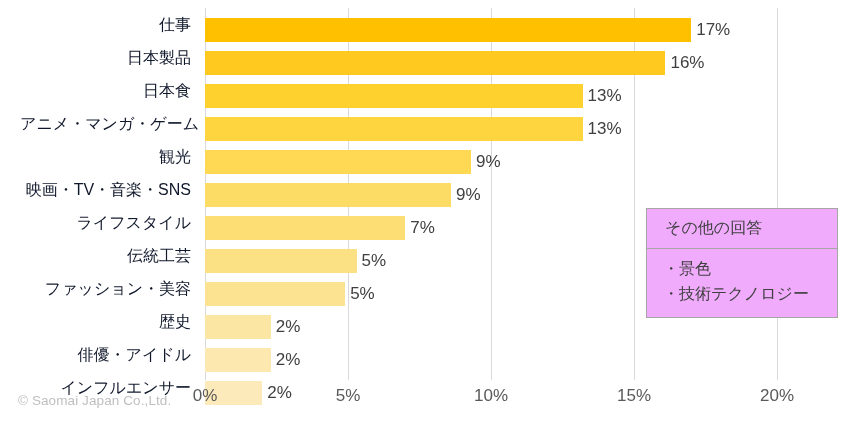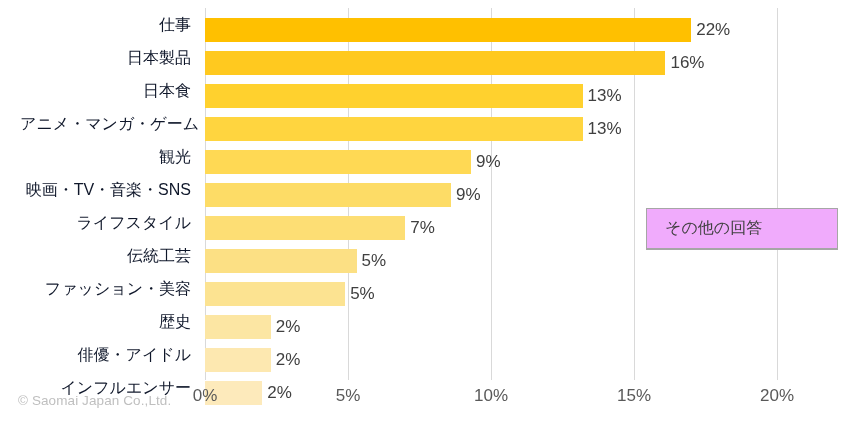--- a/index.html
+++ b/index.html
@@ -141,21 +141,21 @@
     <div id="gridlines">
         <div class="gridline axis-zero" style="left: 0px;"></div>
         <div class="gridline" style="left: 143px;"></div>
         <div class="gridline" style="left: 286px;"></div>
         <div class="gridline" style="left: 429px;"></div>
         <div class="gridline" style="left: 572px;"></div>
       </div>
     <div id="bars">
         <div class="row" style="top: 5px;">
           <div class="bar" style="width: 486.2px; background: rgb(255, 192, 0);"></div>
-          <div class="bar-label" style="left: 486.2px;">22%</div>
+          <div class="bar-label" style="left: 486.2px;">17%</div>
         </div>
         <div class="row" style="top: 38px;">
           <div class="bar" style="width: 460.46px; background: rgb(255, 201, 31);"></div>
           <div class="bar-label" style="left: 460.46px;">16%</div>
         </div>
         <div class="row" style="top: 71px;">
           <div class="bar" style="width: 377.52px; background: rgb(255, 209, 46);"></div>
           <div class="bar-label" style="left: 377.52px;">13%</div>
         </div>
         <div class="row" style="top: 104px;">
@@ -202,15 +202,19 @@
       <div class="xtick" style="left: 143px;">5%</div>
       <div class="xtick" style="left: 286px;">10%</div>
       <div class="xtick" style="left: 429px;">15%</div>
       <div class="xtick" style="left: 572px;">20%</div>
     </div>
 
   <div class="copyright">© Saomai Japan Co.,Ltd.</div>
 
   <div class="callout">
     <div class="callout-title">その他の回答</div>
+    <div class="callout-body" id="callout-items">
+        <div class="callout-item">・景色</div>
+        <div class="callout-item">・技術テクノロジー</div>
+      </div>
   </div>
 
 </div>
 
 </body></html>

